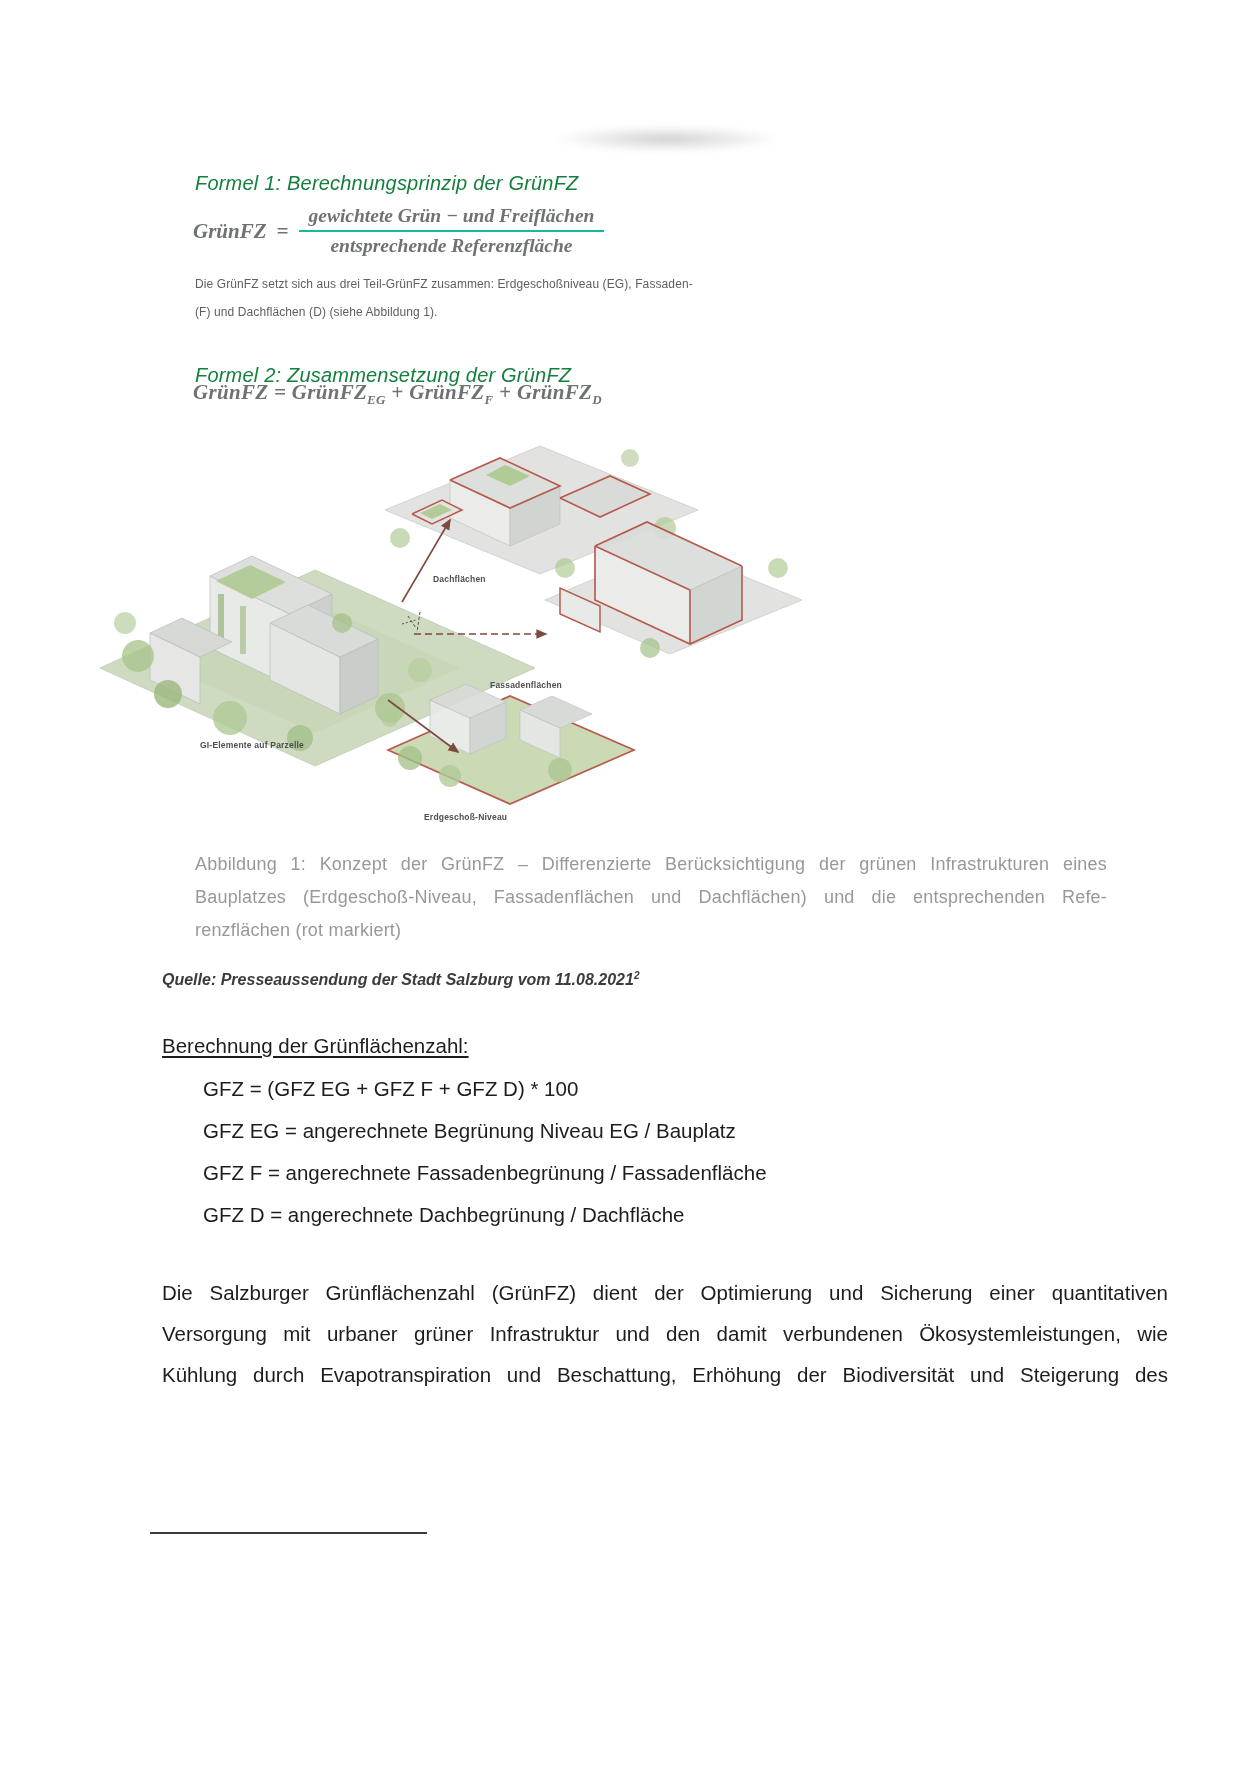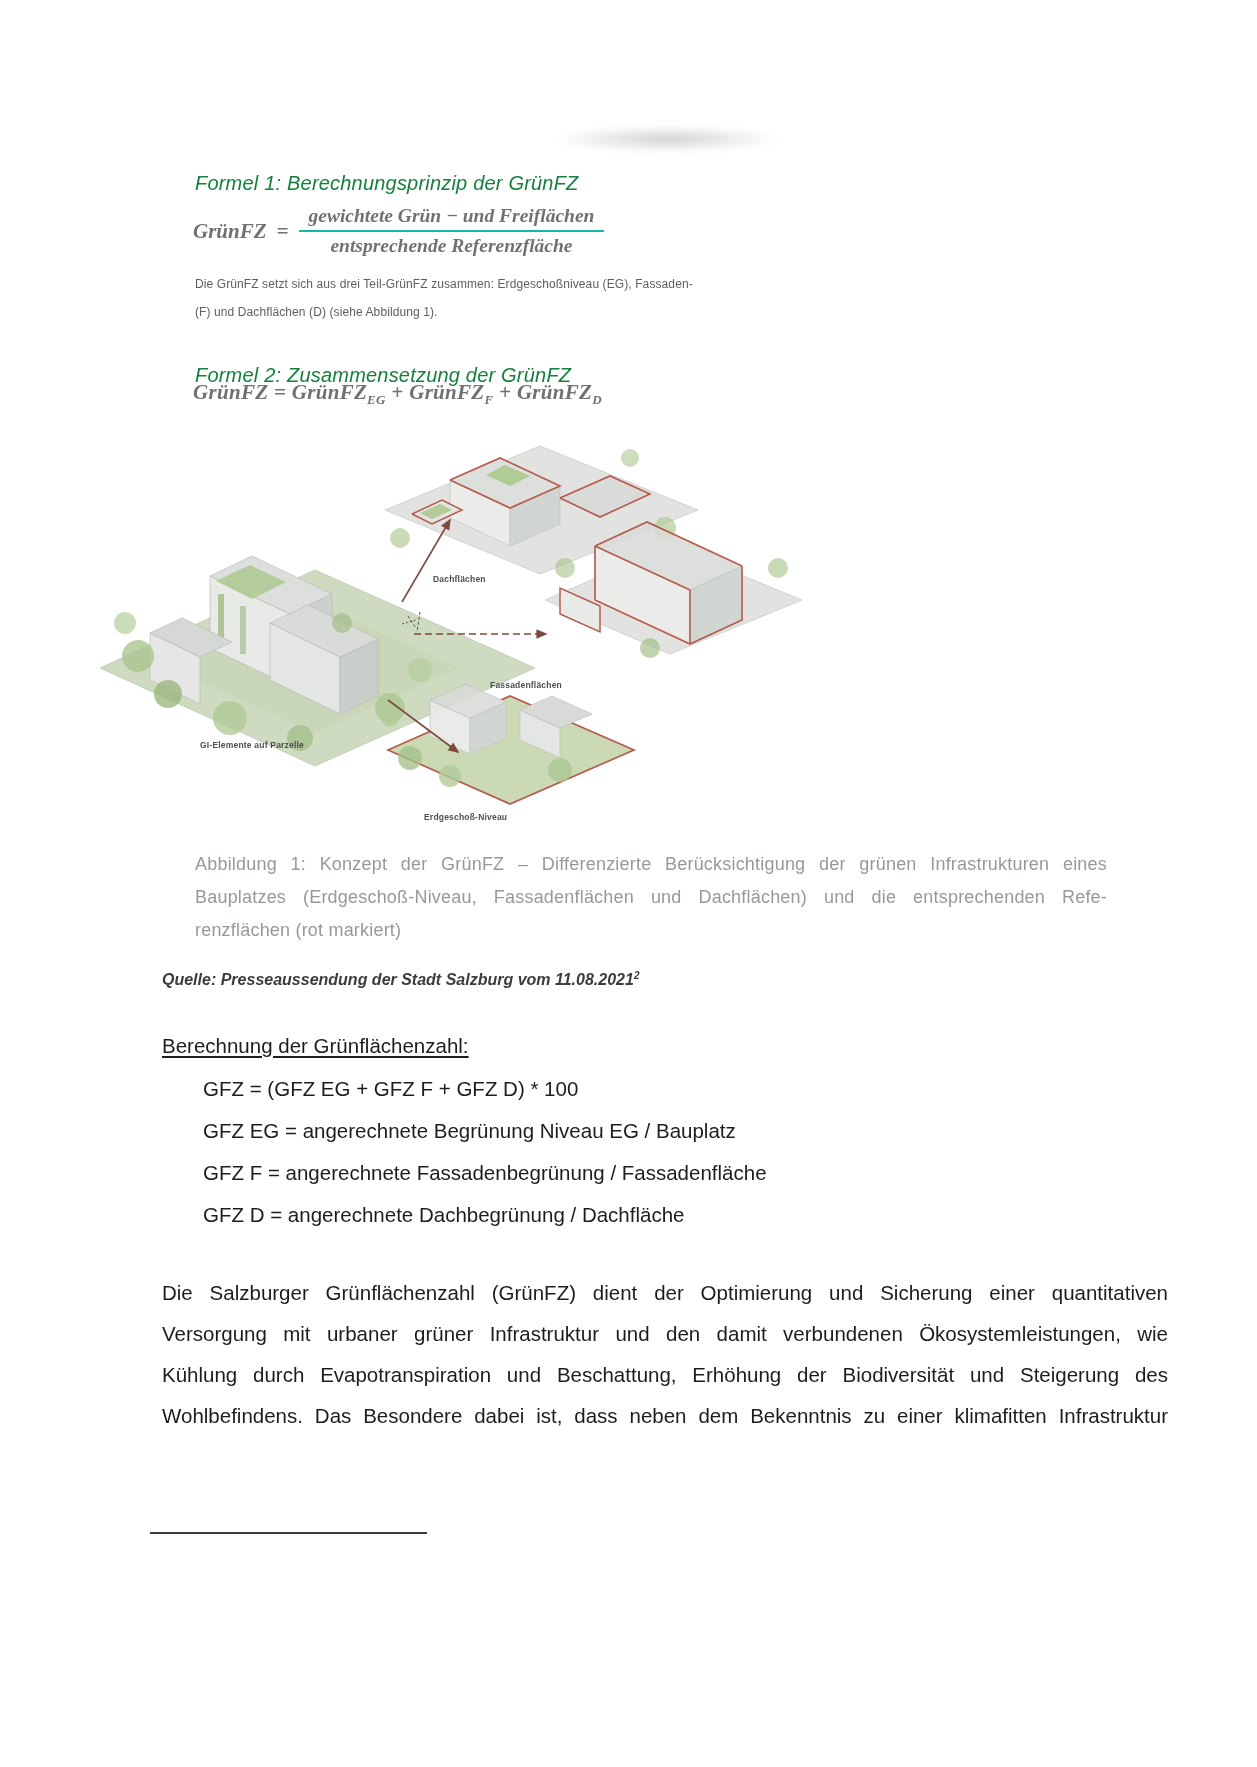--- a/index.html
+++ b/index.html
@@ -183,18 +183,17 @@
     <div>GFZ = (GFZ EG + GFZ F + GFZ D) * 100</div>
     <div>GFZ EG = angerechnete Begrünung Niveau EG / Bauplatz</div>
     <div>GFZ F = angerechnete Fassadenbegrünung / Fassadenfläche</div>
     <div>GFZ D = angerechnete Dachbegrünung / Dachfläche</div>
   </div>
 
   <div class="abs bodypara" style="left:162px;top:1272px;width:1006px;">
     <div class="just">Die Salzburger Grünflächenzahl (GrünFZ) dient der Optimierung und Sicherung einer quantitativen</div>
     <div class="just">Versorgung mit urbaner grüner Infrastruktur und den damit verbundenen Ökosystemleistungen, wie</div>
     <div class="just">Kühlung durch Evapotranspiration und Beschattung, Erhöhung der Biodiversität und Steigerung des</div>
-    <div class="just">Wohlbefindens. Das Besondere dabei ist, dass neben dem Bekenntnis zu einer klimafitten Infrastruktur</div>
   </div>
 
   <div class="abs footrule" style="left:150px;top:1532px;"></div>
 
 </div>
 
 </body></html>

